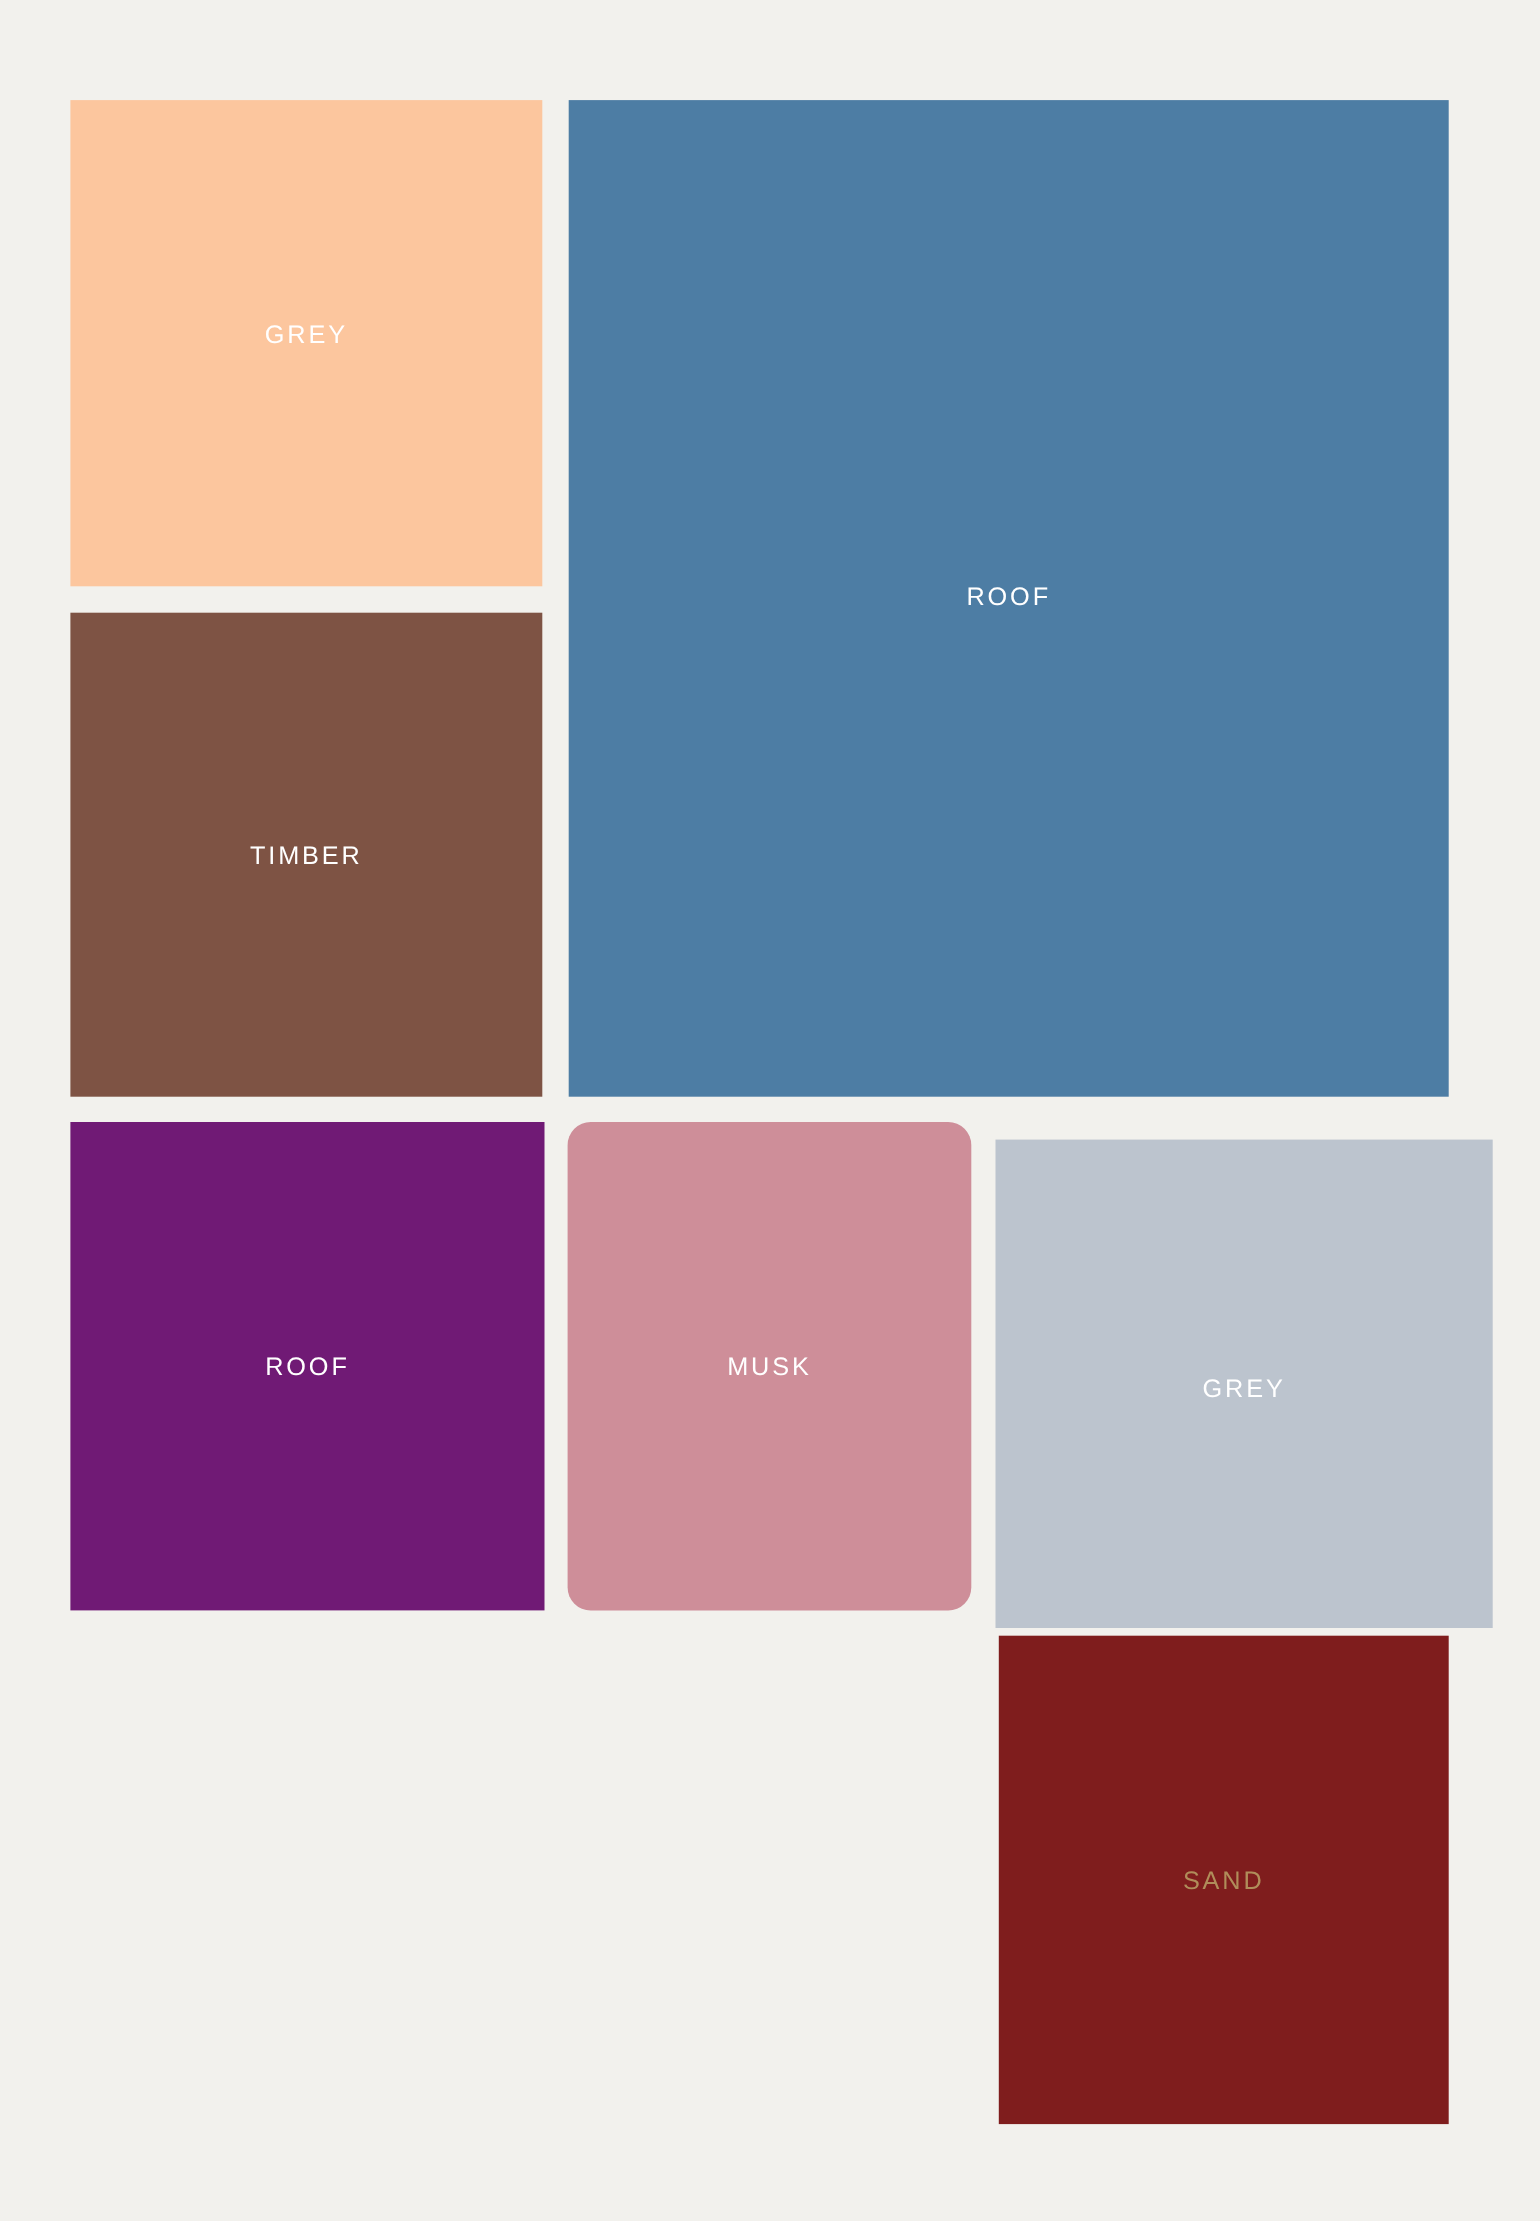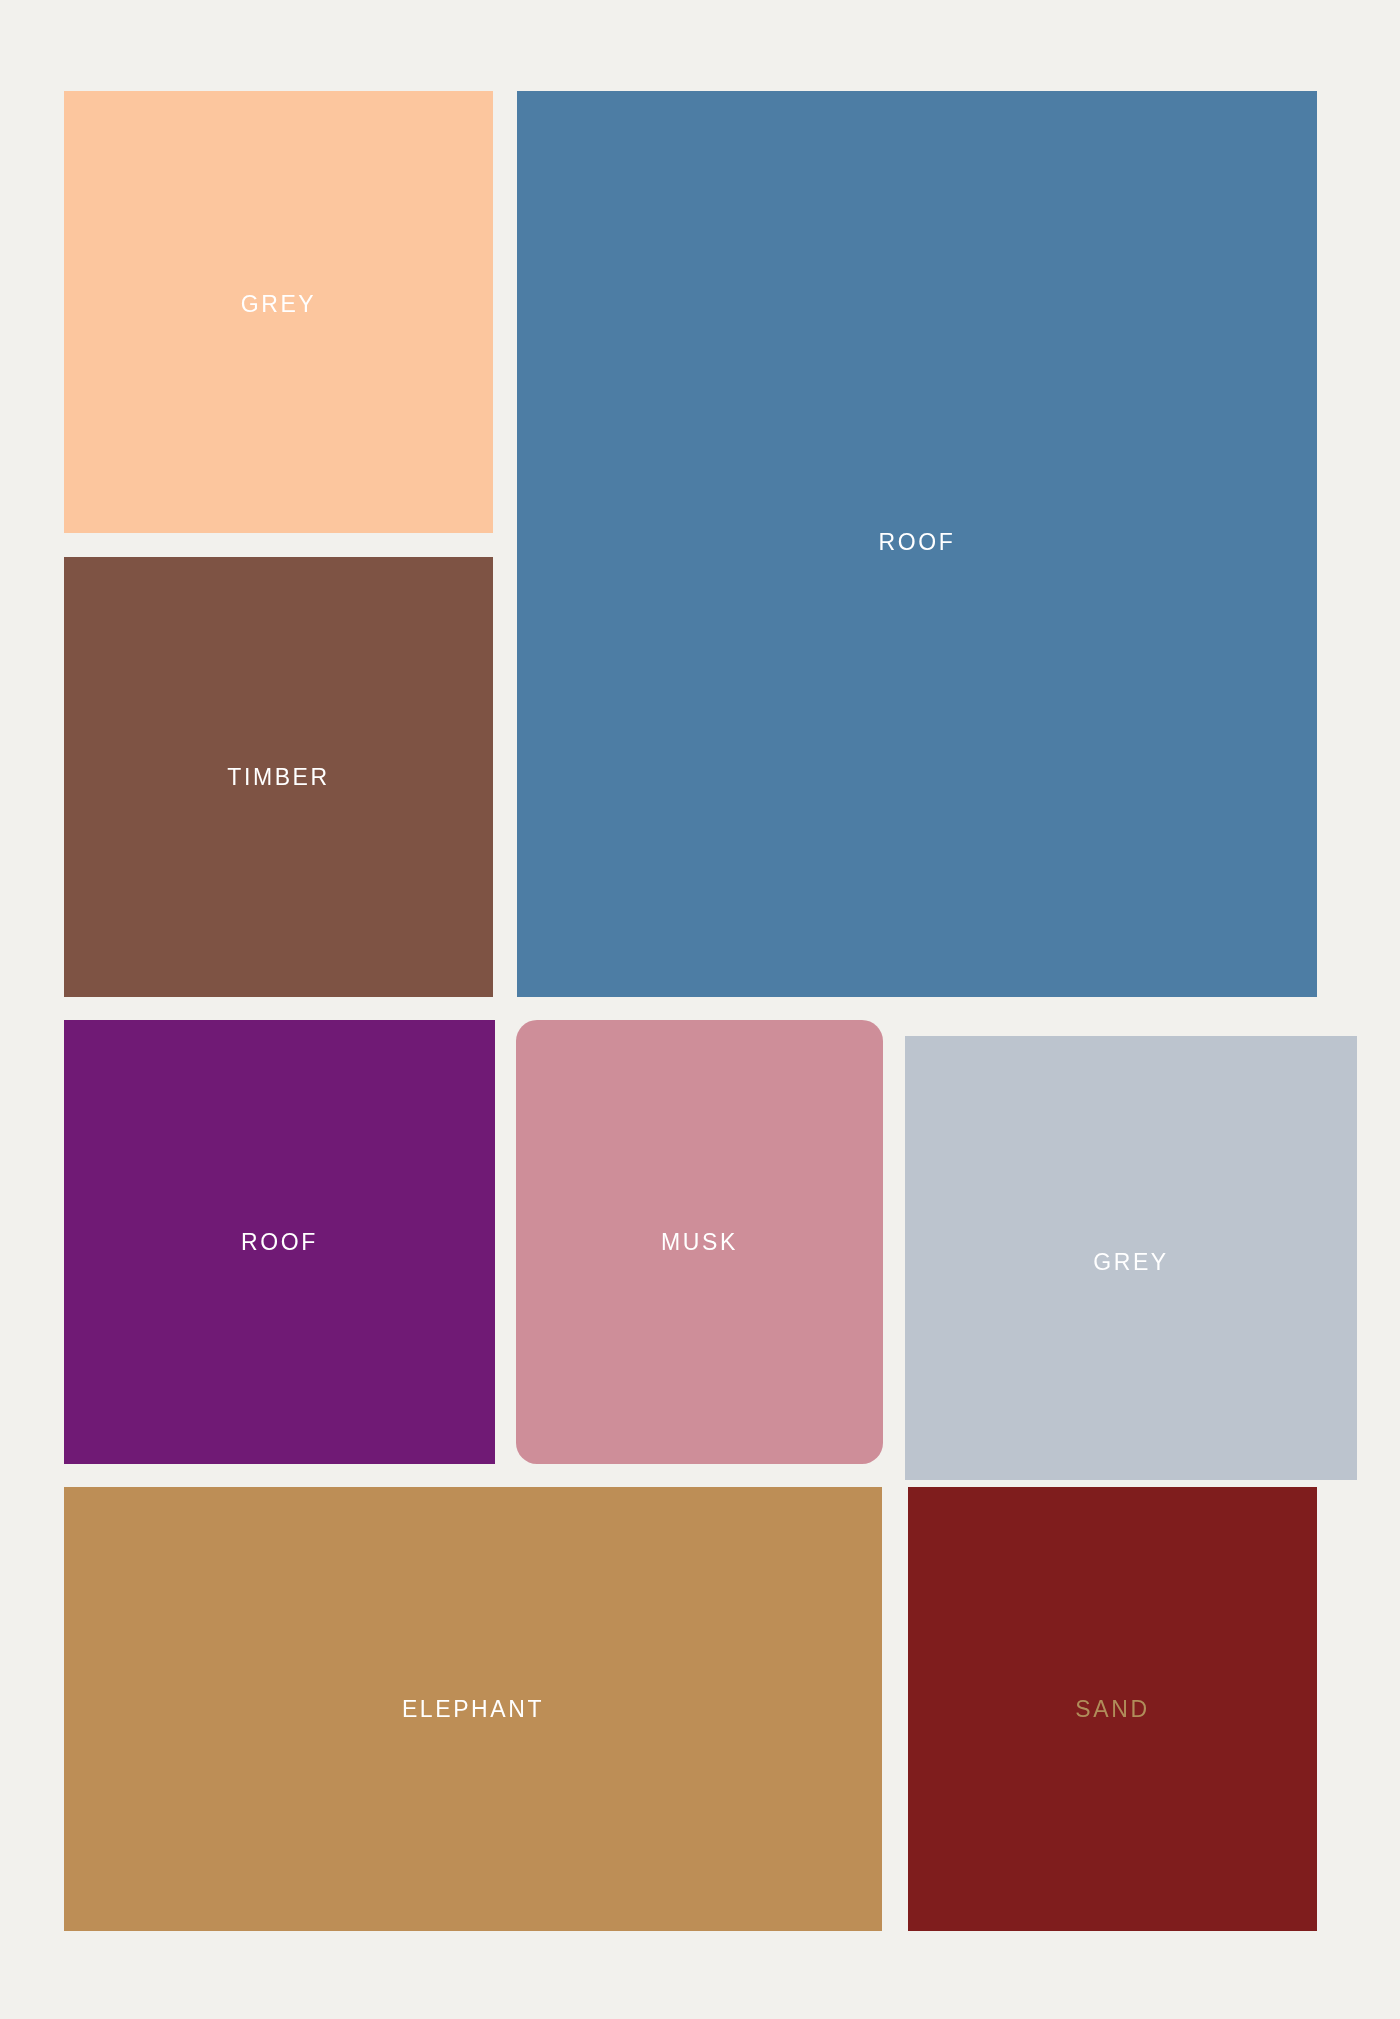--- a/index.html
+++ b/index.html
@@ -77,21 +77,18 @@
   </div>
 
   <div class="swatch sw-musk" style="background-color: rgb(206, 142, 153); border-radius: 21px;">
     <span class="swatch-label" style="color: rgb(255, 255, 255);">MUSK</span>
   </div>
 
   <div class="swatch sw-grey" style="background-color: rgb(188, 196, 206);">
     <span class="swatch-label" style="color: rgb(255, 255, 255);">GREY</span>
   </div>
 
-  <div class="swatch sw-elephant" style="background-color: rgb(189, 142, 86);">
-    <span class="swatch-label" style="color: rgb(255, 255, 255);">ELEPHANT</span>
-  </div>
 
   <div class="swatch sw-sand" style="background-color: #7f1d1d;">
     <span class="swatch-label" style="color: rgb(176, 141, 90);">SAND</span>
   </div>
 
 </div>
 
 </body></html>

